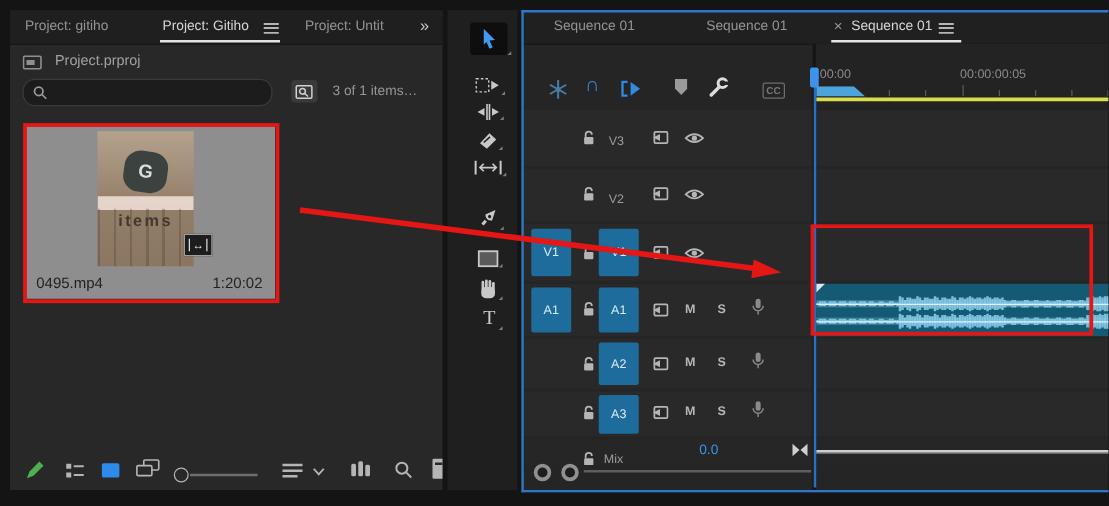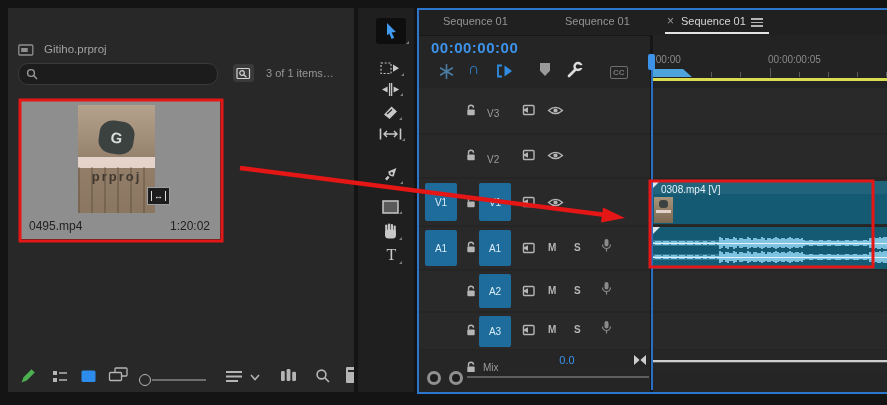--- a/index.html
+++ b/index.html
@@ -52,26 +52,34 @@
   .ring{position:absolute;width:8px;height:8px;border:3px solid #909090;border-radius:50%;background:#1d1d1d;}
   .ccbox{position:absolute;border:1px solid #6e6e6e;border-radius:2px;color:#787878;font-size:8px;font-weight:bold;padding:1px 2px;}
   svg{display:block;}
 </style>
 </head>
 <body>
 
 <div class="screen">
 
   <div class="panel" style="left:8px;top:8px;width:346px;height:384px;overflow:hidden;">
+    <div class="tabbar">
+      <span class="tab-label" style="left:12px;">Project: gitiho</span>
+      <span class="tab-label active" style="left:122px;">Project: Gitiho</span>
+      <span class="hamb" style="left:203px;top:10px;"></span>
+      <div class="underline" style="left:120px;top:24px;width:96px;"></div>
+      <span class="tab-label" style="left:236px;">Project: Untit</span>
+      <span class="tab-label" style="left:328px;top:5px;font-size:13px;color:#c8c8c8;">»</span>
+    </div>
 
     <svg class="abs" style="left:10px;top:36px;" width="16" height="12" viewBox="0 0 16 12">
       <rect x="0.8" y="1" width="14" height="10" rx="1" fill="none" stroke="#8f8f8f" stroke-width="1.3"></rect>
       <rect x="3.2" y="4" width="6.5" height="4" fill="#8f8f8f"></rect>
     </svg>
-    <span class="abs crumb" style="left:36px;top:35px;">Gitiho.prproj</span>
+    <span class="abs crumb" style="left:36px;top:35px;">Project.prproj</span>
 
     <div class="searchbox" style="left:10px;top:55px;width:198px;height:20px;">
       <svg class="abs" style="left:7px;top:4px;" width="13" height="13" viewBox="0 0 13 13">
         <circle cx="5" cy="5" r="3.4" fill="none" stroke="#9a9a9a" stroke-width="1.4"></circle>
         <line x1="7.6" y1="7.6" x2="11" y2="11" stroke="#9a9a9a" stroke-width="1.4"></line>
       </svg>
       <input class="abs" style="left: 24px; top: 1px; width: 168px; height: 16px; background: transparent; border: 0px; outline: 0px; color: rgb(204, 204, 204); font-size: 11px;">
     </div>
     <div class="abs" style="left:225px;top:56px;width:21px;height:18px;background:#3a3a3a;border-radius:3px;">
       <svg class="abs" style="left:3px;top:3px;" width="15" height="13" viewBox="0 0 15 13">
@@ -80,21 +88,21 @@
         <line x1="7.8" y1="7.8" x2="10.4" y2="10.2" stroke="#d2d2d2" stroke-width="1.2"></line>
       </svg>
     </div>
     <span class="abs count" style="left:258px;top:59px;width:86px;">3 of 1 items…</span>
 
     <div class="tile" style="left:13px;top:93px;width:199px;height:138px;">
       <div class="thumb" style="left:57px;top:4px;width:77px;height:108px;">
         <div class="logo-blob" style="left:21px;top:16px;width:35px;height:33px;">G</div>
         <div class="pinkstrip" style="top:52px;"></div>
         <div class="thumb-planks"></div>
-        <div class="thumb-word" style="top:64px;">prproj</div>
+        <div class="thumb-word" style="top:64px;">items</div>
       </div>
       <div class="badge" style="left:126px;top:86px;width:21px;height:16px;">
         <span>↔</span>
       </div>
       <span class="tile-name" style="left:8px;top:118px;">0495.mp4</span>
       <span class="tile-name" style="right:10px;top:118px;">1:20:02</span>
     </div>
 
     <svg class="abs" style="left:12px;top:359px;" width="17" height="17" viewBox="0 0 17 17">
       <path d="M1.5 15.5 L3.6 10.2 L11.5 2.2 L14.8 5.5 L6.8 13.5 Z" fill="#4caf50"></path>
@@ -200,21 +208,20 @@
 
     <div class="tabbar" style="background:#202020;">
       <span class="tab-label" style="left:26px;">Sequence 01</span>
       <span class="tab-label" style="left:148px;">Sequence 01</span>
       <span class="tab-label" style="left:250px;top:6px;color:#9a9a9a;font-size:12px;">×</span>
       <span class="tab-label active" style="left:264px;">Sequence 01</span>
       <span class="hamb" style="left:334px;top:10px;"></span>
       <div class="underline" style="left:248px;top:24px;width:104px;"></div>
     </div>
 
-    <span class="timecode" style="left:14px;top:31px;">00:00:00:00</span>
 
     <svg class="abs" style="left:21px;top:55px;" width="17" height="17" viewBox="0 0 17 17">
       <g stroke="#4a7ca3" stroke-width="1.6">
         <line x1="8.5" y1="1" x2="8.5" y2="16"></line>
           <line x1="2" y1="4.8" x2="15" y2="12.2"></line>
           <line x1="15" y1="4.8" x2="2" y2="12.2"></line>
       </g>
         <circle cx="8.5" cy="8.5" r="2" fill="#4a7ca3"></circle>
     </svg>
     <span class="abs" style="left:51px;top:52px;color:#2f8ce0;font-size:16px;font-weight:bold;">∩</span>
@@ -360,29 +367,20 @@
       <div class="tick" style="left:117px;top:33px;height:9px;"></div>
       <div class="tick" style="left:146px;top:37px;height:5px;"></div>
       <div class="tick" style="left:175px;top:37px;height:5px;"></div>
       <div class="tick" style="left:204px;top:37px;height:5px;"></div>
       <div class="tick" style="left:233px;top:37px;height:5px;"></div>
       <div class="abs" style="left:0;top:43px;width:234px;height:3px;background:#d9dd4f;"></div>
     </div>
 
     <div class="abs" style="left:236px;top:352px;width:234px;height:2px;background:#cfcfcf;border-bottom:1px solid #555;"></div>
 
-    <div class="clip" style="left:236px;top:173px;width:234px;height:43px;">
-      <div class="abs" style="left:0;top:0;right:0;height:13px;background:rgba(255,255,255,.06);"></div>
-      <div class="clip-corner"></div>
-      <span class="clip-label" style="left:8px;top:3px;">0308.mp4 [V]</span>
-      <div class="abs" style="left:1px;top:16px;width:19px;height:26px;background:linear-gradient(#a8937b,#7c6850);">
-        <div class="abs" style="left:5px;top:3px;width:9px;height:8px;background:#3c423f;border-radius:40%;"></div>
-        <div class="abs" style="left:2px;top:13px;width:15px;height:3px;background:#e2d2c9;"></div>
-      </div>
-    </div>
 
     <div class="clip" style="left:236px;top:219px;width:234px;height:42px;">
       <div class="clip-corner"></div>
       <div class="wave-haze" style="top:13px;"></div>
       <div class="wave-band" style="top:9px;height:14px;">
           <i style="height: 2.4px;"></i>
           <i style="height: 3.4px;"></i>
           <i style="height: 3.8px;"></i>
           <i style="height: 3.3px;"></i>
           <i style="height: 2.5px;"></i>

